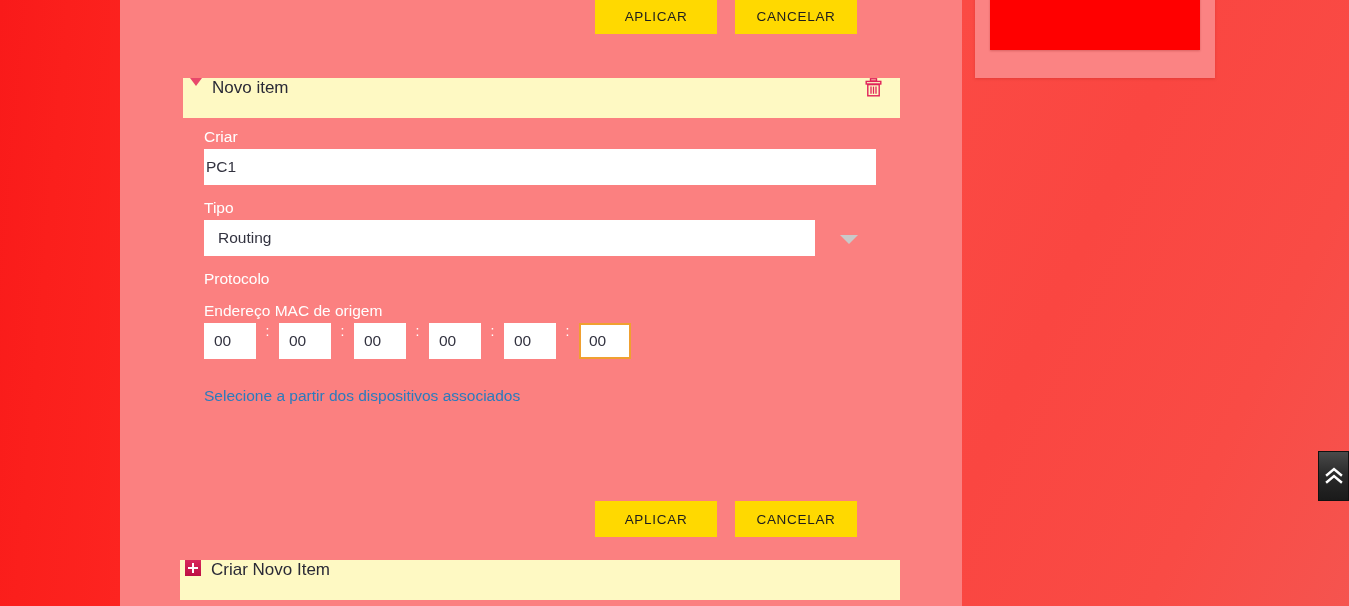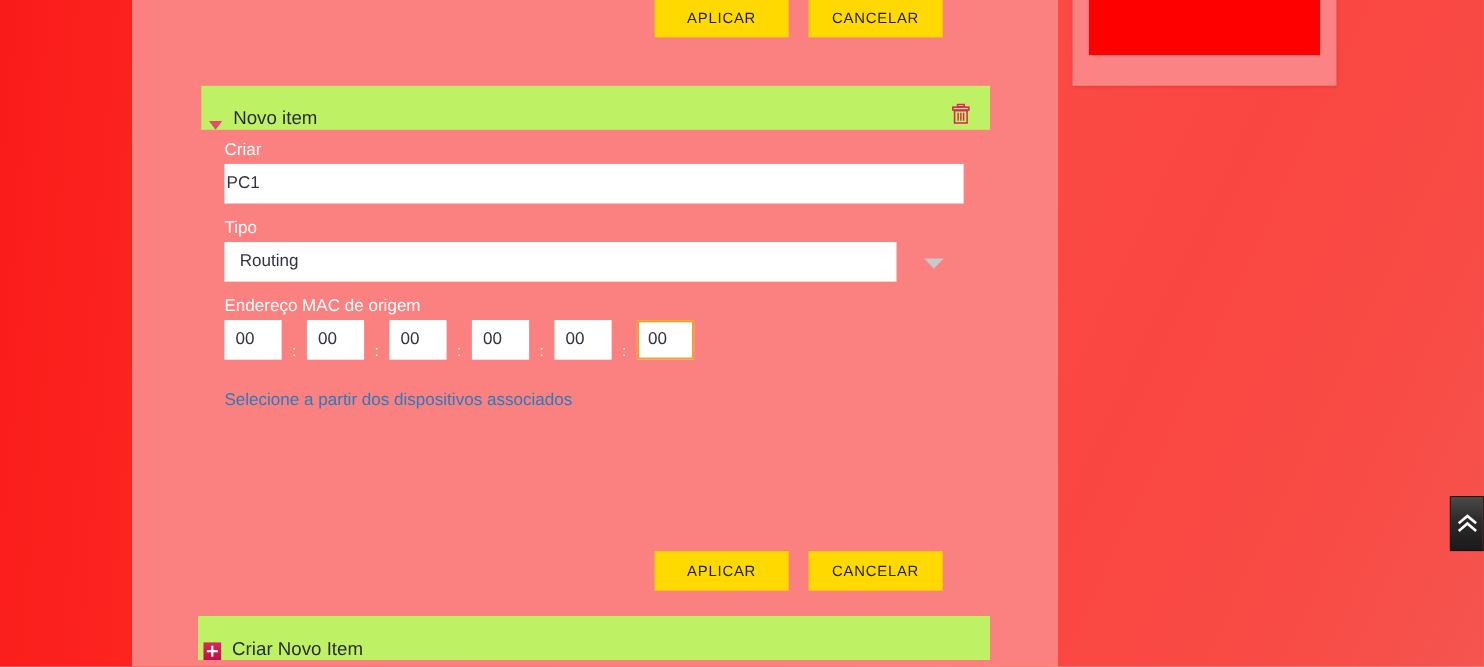--- a/index.html
+++ b/index.html
@@ -90,24 +90,24 @@
     align-items: center;
     justify-content: center;
   }
 
   #top-btn-row { left: 595px; top: -2px; }
   #bottom-btn-row { left: 595px; top: 501px; }
 
   
   .accordion-header {
     position: absolute;
-    background: #bef264;
+    background: #fef9c3;
     border-left: 3px solid #fb8080;
     display: flex;
-    align-items: flex-end;
+    align-items: flex-start;
     cursor: pointer;
   }
   #novo-item-header {
     left: 180px; top: 78px;
     width: 720px; height: 40px;
   }
   #criar-novo-header {
     left: 180px; top: 560px;
     width: 720px; height: 40px;
     border-left: none;
@@ -191,21 +191,21 @@
     right: 18px; top: 15px;
     width: 0; height: 0;
     border-left: 9px solid transparent;
     border-right: 9px solid transparent;
     border-top: 9px solid #c9c9c9;
   }
 
   
   #mac-row {
     display: flex;
-    align-items: flex-end;
+    align-items: flex-start;
     gap: 0;
   }
   .mac-input {
     width: 52px; height: 36px;
     background: #ffffff;
     border: none;
     outline: none;
     padding-left: 10px;
     font-size: 15.5px;
     color: #333340;
@@ -281,20 +281,21 @@
 
   <div class="field-group">
     <div class="field-label">Tipo</div>
     <div class="select-wrap">
       <div class="select-box">Routing</div>
       <span class="select-arrow"></span>
     </div>
   </div>
 
   <div class="field-group">
+    <div class="field-label">Protocolo</div>
   </div>
 
   <div class="field-group">
     <div class="field-label">Endereço MAC de origem</div>
     <div id="mac-row">
         <input type="text" class="mac-input" value="00" style="">
         <span class="mac-sep">:</span>
         <input type="text" class="mac-input" value="00" style="">
         <span class="mac-sep">:</span>
         <input type="text" class="mac-input" value="00" style="">

